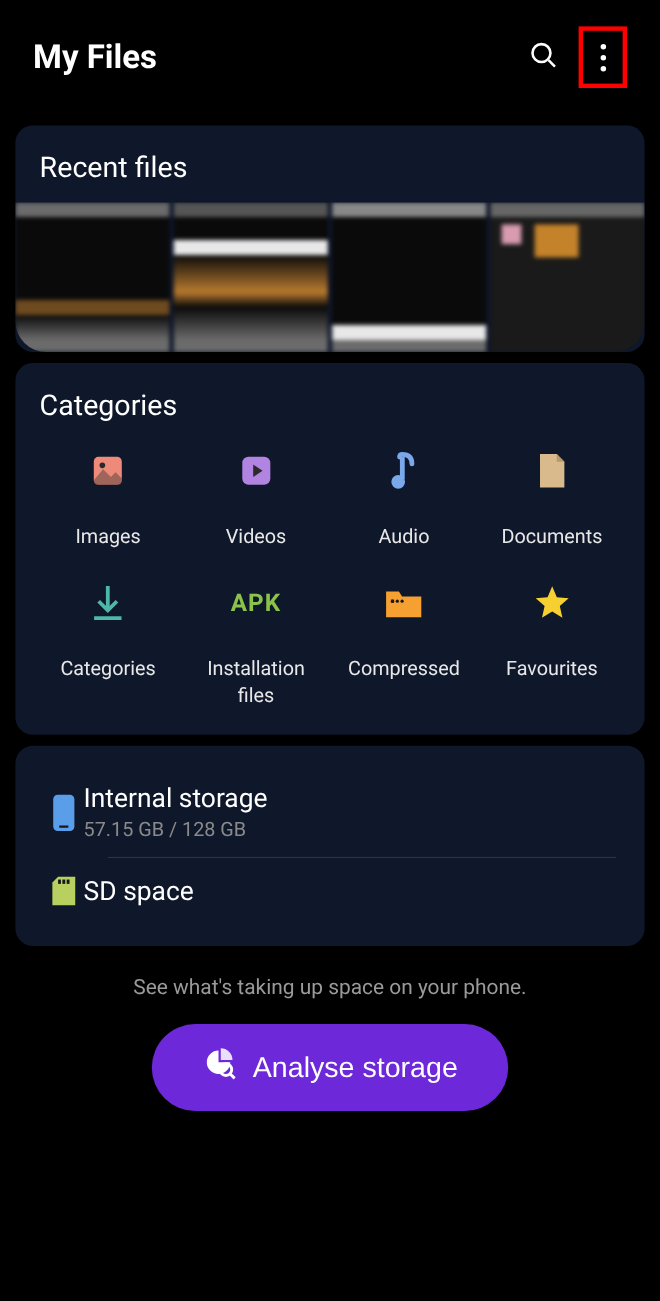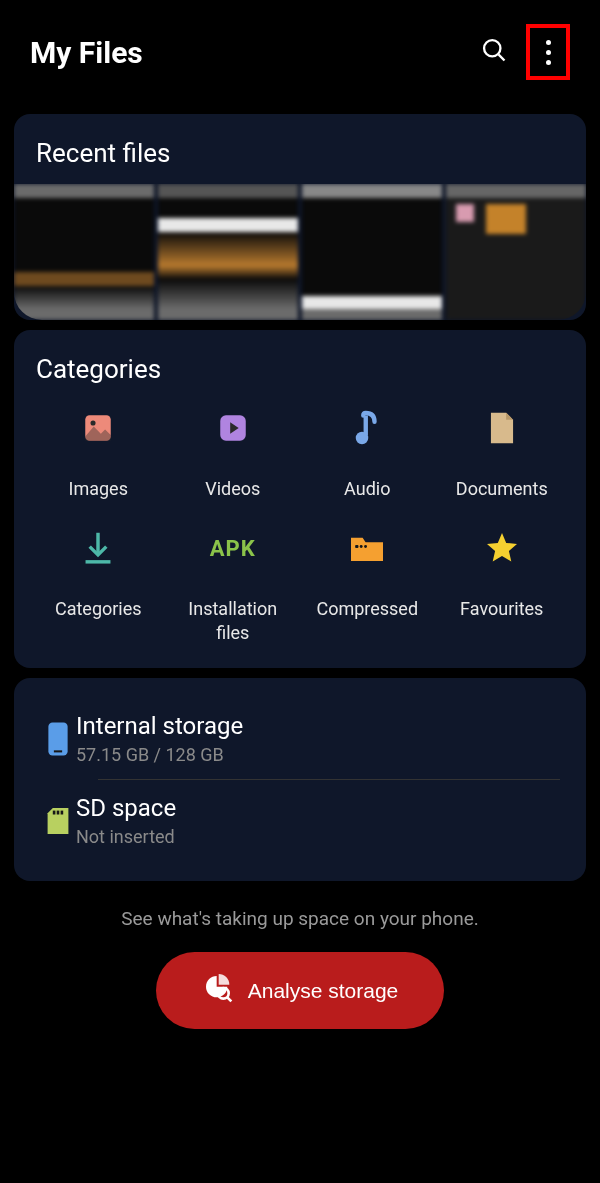--- a/index.html
+++ b/index.html
@@ -149,23 +149,23 @@
     }
     .footer-text {
       font-size: 19px;
       color: #9a9a9a;
       margin-bottom: 22px;
     }
     .analyse-button {
       display: inline-flex;
       align-items: center;
       gap: 14px;
-      background: #b91c1c;
+      background: #6d28d9;
       color: #fff;
-      font-size: 21px;
+      font-size: 26px;
       padding: 20px 46px;
       border-radius: 40px;
       border: none;
     }
     .apk-text {
       font-weight: 700;
       font-size: 22px;
       color: #8bc34a;
       letter-spacing: 1px;
     }
@@ -303,21 +303,20 @@
       <div class="storage-icon">
         <svg width="26" height="32" viewBox="0 0 20 24">
             <path d="M6 2 H18 V22 H2 V6 Z" fill="#b8d060"></path>
             <rect x="6" y="4" width="2" height="3" fill="#171717"></rect>
             <rect x="9" y="4" width="2" height="3" fill="#171717"></rect>
             <rect x="12" y="4" width="2" height="3" fill="#171717"></rect>
           </svg>
       </div>
       <div class="storage-text">
         <div class="storage-title">SD space</div>
-        <div class="storage-sub">Not inserted</div>
       </div>
     </div>
   </div>
 </div>
 
 <div class="footer">
   <div class="footer-text">See what's taking up space on your phone.</div>
   <button class="analyse-button">
     <span>
       <svg width="32" height="32" viewBox="0 0 24 24">

